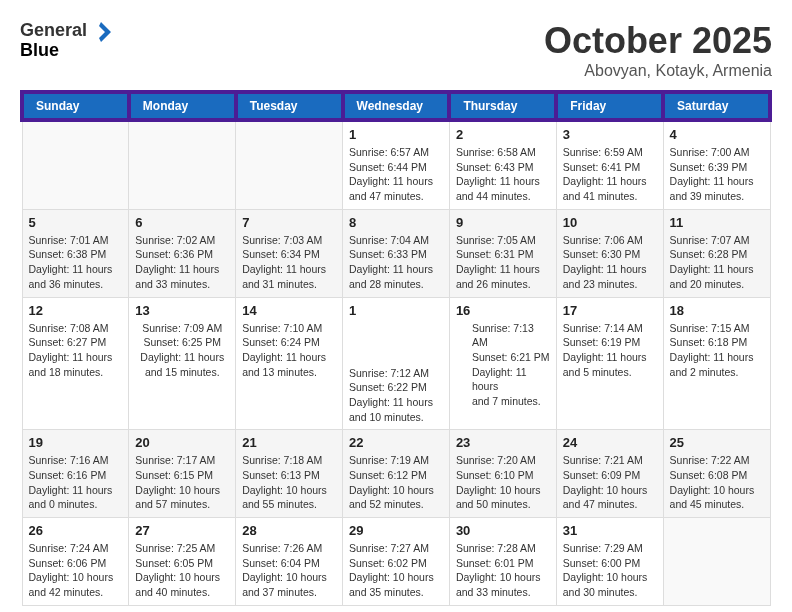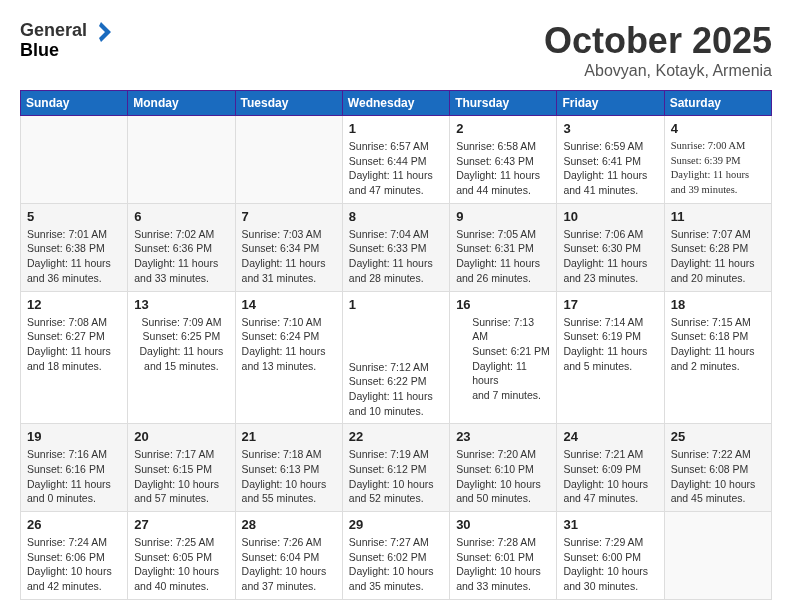--- a/index.html
+++ b/index.html
@@ -44,24 +44,24 @@
     }
     .calendar {
       width: 100%;
       border-collapse: collapse;
       font-size: 11px;
     }
     .calendar th {
       background-color: #1a6bbf;
       color: #fff;
       text-align: left;
-      padding: 5px 5px;
+      padding: 5px 12px;
       font-size: 12px;
       font-weight: bold;
-      border: 1px solid #4c1d95;
+      border: 4px solid #4c1d95;
     }
     .calendar td {
       vertical-align: top;
       padding: 5px 6px;
       border: 1px solid #ddd;
       width: calc(100% / 7);
       min-height: 80px;
       background: #fff;
     }
     .calendar tr:nth-child(even) td {
@@ -134,21 +134,21 @@
         </td>
         <td>
           <div class="day-number">3</div>
           <div class="day-info" style="white-space: pre-line;">Sunrise: 6:59 AM
 Sunset: 6:41 PM
 Daylight: 11 hours
 and 41 minutes.</div>
         </td>
         <td>
           <div class="day-number">4</div>
-          <div class="day-info" style="white-space: pre-line; font-family: Liberation Serif, serif;">Sunrise: 7:00 AM
+          <div class="day-info" style="white-space: pre-line;">Sunrise: 7:00 AM
 Sunset: 6:39 PM
 Daylight: 11 hours
 and 39 minutes.</div>
         </td>
       </tr>
       <tr>
         <td>
           <div class="day-number">5</div>
           <div class="day-info" style="white-space: pre-line;">Sunrise: 7:01 AM
 Sunset: 6:38 PM

